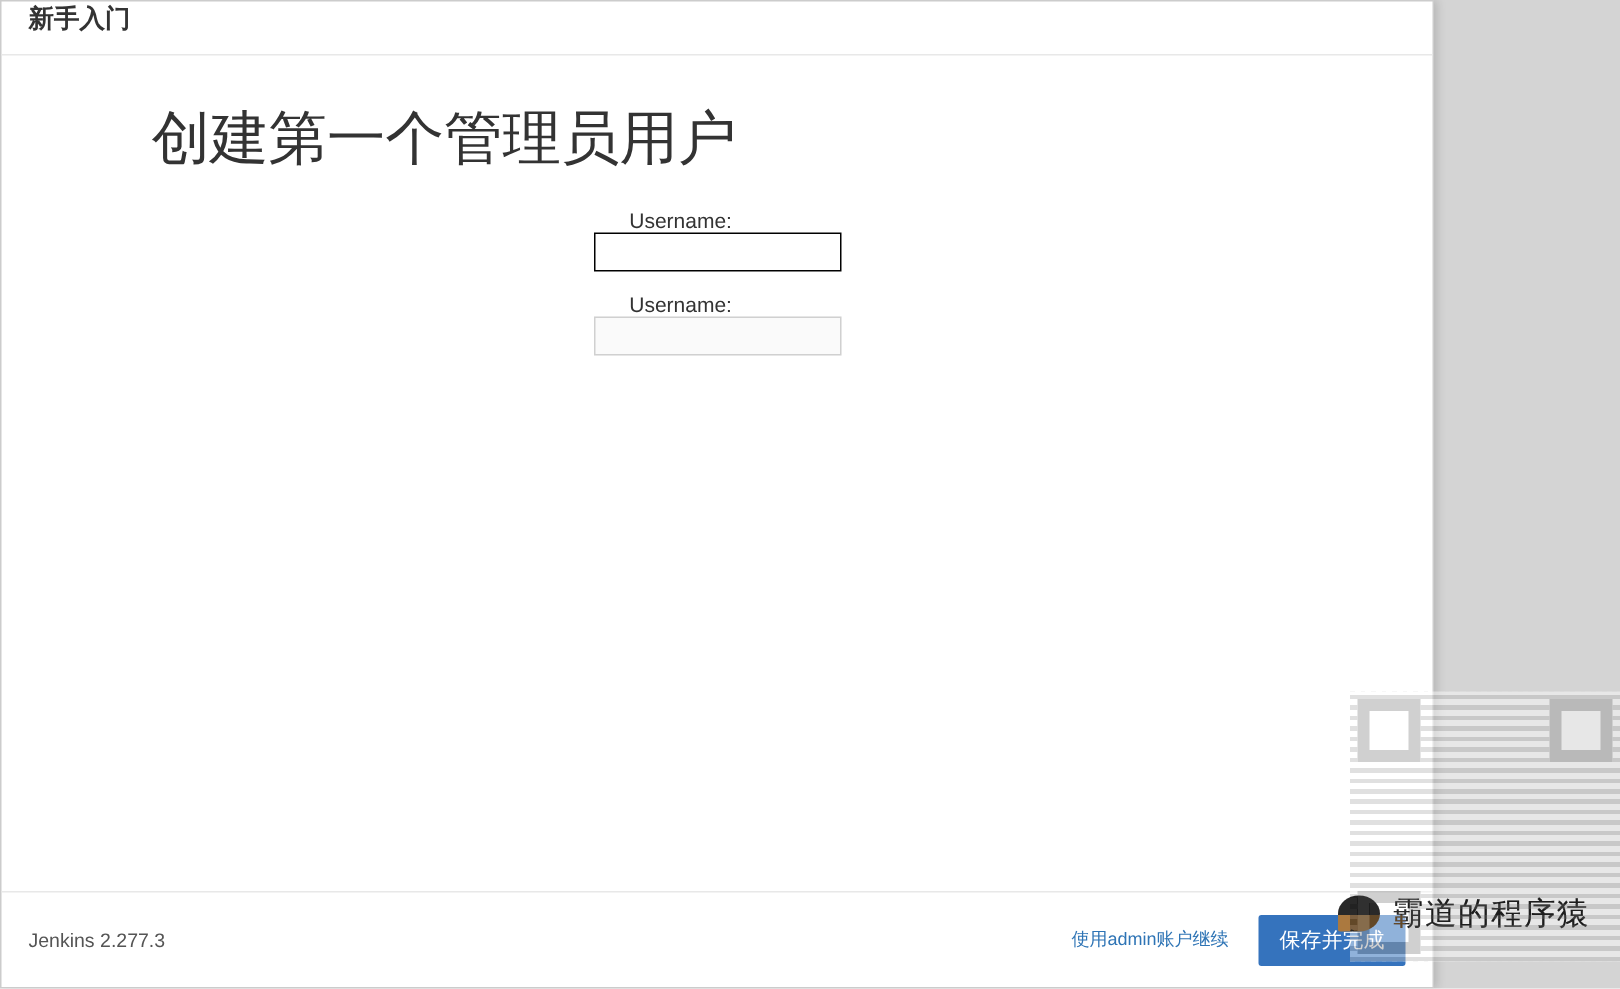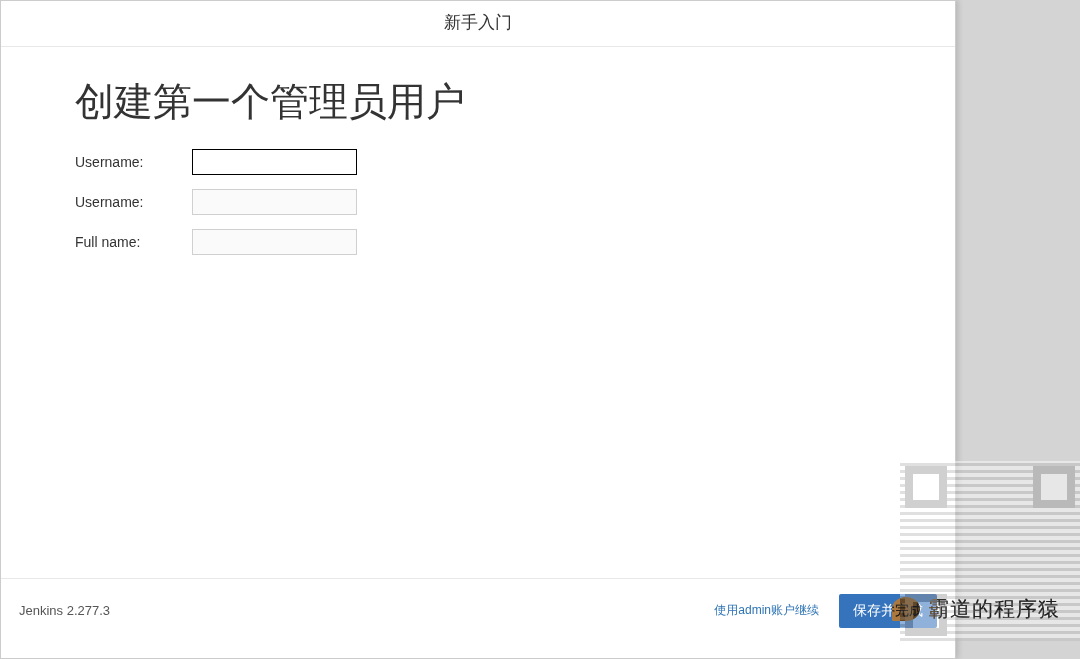--- a/index.html
+++ b/index.html
@@ -17,41 +17,41 @@
     }
     .window {
       background: #fff;
       width: 956px;
       height: 659px;
       position: relative;
       border: 1px solid #ccc;
       box-shadow: 2px 0 6px rgba(0,0,0,0.15);
     }
     .header {
-      padding: 10px 18px 12px;
+      padding: 0 18px 12px;
       border-bottom: 1px solid #e8e8e8;
       font-size: 17px;
       color: #333;
-      font-weight: 400;
-      text-align: center;
+      font-weight: 700;
     }
     .content {
-      padding: 28px 74px 0;
+      padding: 28px 100px 0;
     }
     .title {
       font-size: 39px;
       font-weight: 300;
       color: #333;
       margin-bottom: 20px;
       letter-spacing: 0px;
     }
     .form-row {
       display: flex;
       align-items: center;
       margin-bottom: 14px;
+      flex-direction: column;
     }
     .form-label {
       width: 117px;
       font-size: 14px;
       color: #333;
       font-weight: 400;
       text-align: left;
     }
     .form-input {
       width: 165px;
@@ -61,21 +61,21 @@
       padding: 2px 6px;
       font-size: 13px;
       outline: none;
     }
     .form-input.focused {
       border: 1px solid #000;
       background: #fff;
     }
     .footer {
       position: absolute;
-      bottom: 16px;
+      bottom: 0;
       left: 0;
       right: 0;
       height: 64px;
       border-top: 1px solid #e8e8e8;
       display: flex;
       align-items: center;
       padding: 0 18px;
     }
     .version {
       font-size: 13px;
@@ -163,24 +163,20 @@
       <label class="form-label">Username:</label>
       <input class="form-input focused" type="text" value="" style="">
     </div>
 
     <div class="form-row">
       <label class="form-label">Username:</label>
       <input class="form-input" type="password" value="" style="">
     </div>
 
 
-    <div class="form-row">
-      <label class="form-label">Full name:</label>
-      <input class="form-input" type="text" value="" style="">
-    </div>
   </div>
 
   <div class="footer">
     <div class="version">Jenkins 2.277.3</div>
     <div class="footer-actions">
       <button class="link-button">使用admin账户继续</button>
       <button class="primary-button">保存并完成</button>
     </div>
   </div>
 </div>

